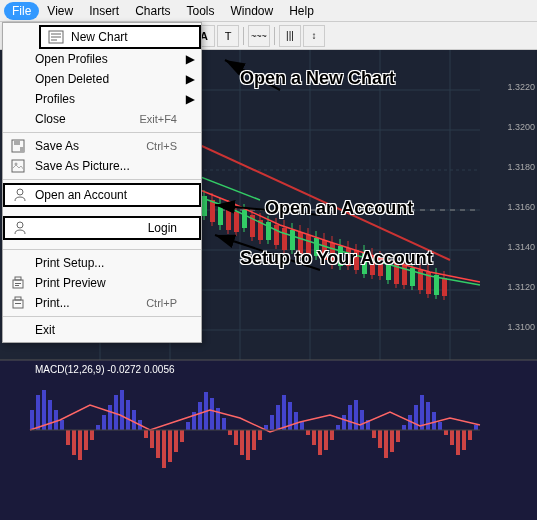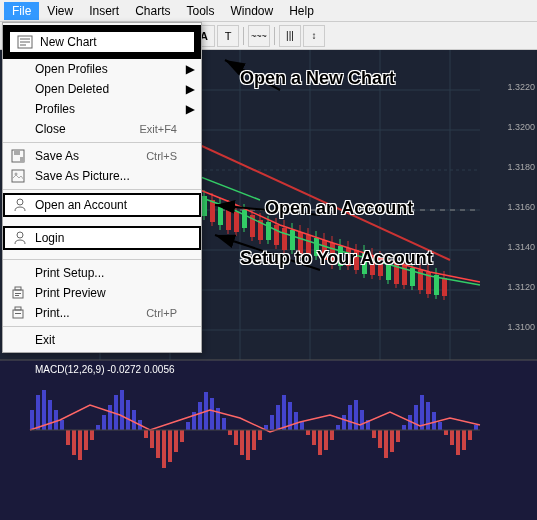--- a/index.html
+++ b/index.html
@@ -22,20 +22,21 @@
       height: 22px;
       padding: 0 4px;
       position: relative;
       z-index: 10;
     }
     .menubar-item {
       padding: 2px 8px;
       cursor: pointer;
       font-size: 12px;
       color: #000;
+      border-radius: 9px;
     }
     .menubar-item:hover, .menubar-item.active {
       background: #3399ff;
       color: #fff;
     }
     .menubar-item.active {
       background: #3399ff;
       color: #fff;
     }
 
@@ -452,21 +453,21 @@
     <div class="toolbar-btn" style="font-size:11px;">T</div>
     <div class="toolbar-sep"></div>
     <div class="toolbar-btn" style="font-size:9px;">~~~</div>
     <div class="toolbar-sep"></div>
     <div class="toolbar-btn" style="font-size:10px;">|||</div>
     <div class="toolbar-btn" style="font-size:10px;">↕</div>
   </div>
 
   <div class="dropdown-menu" style="top: 22px; left: 2px;">
 
-    <div class="menu-item" style="background:#fff; border: 7px solid #000000; padding: 3px 22px 3px 30px; font-weight:normal;">
+    <div class="menu-item" style="background:#fff; border: 2px solid #000000; padding: 3px 22px 3px 30px; font-weight:normal;margin-left:36px;">
       <span class="menu-item-icon">
         <svg width="16" height="14" viewBox="0 0 16 14">
             <rect x="1" y="1" width="14" height="12" fill="none" stroke="#666" stroke-width="1"></rect>
             <line x1="3" y1="4" x2="13" y2="4" stroke="#666" stroke-width="1"></line>
             <line x1="3" y1="7" x2="13" y2="7" stroke="#666" stroke-width="1"></line>
             <line x1="3" y1="10" x2="9" y2="10" stroke="#666" stroke-width="1"></line>
           </svg>
       </span>
       <span>New Chart</span>
     </div>
@@ -521,21 +522,21 @@
     <div class="menu-item" style="background:#fff; border: 2px solid #000; padding: 3px 22px 3px 30px; margin: 1px 0;">
       <span class="menu-item-icon">
         <svg width="14" height="14" viewBox="0 0 14 14">
             <circle cx="7" cy="4" r="3" fill="none" stroke="#666" stroke-width="1"></circle>
             <path d="M2,13 Q2,9 7,9 Q12,9 12,13" fill="none" stroke="#666" stroke-width="1"></path>
           </svg>
       </span>
       <span>Open an Account</span>
     </div>
 
-    <div class="menu-item" style="background:#fff; border: 2px solid #000; padding: 3px 22px 3px 30px; margin: 9px 0;">
+    <div class="menu-item" style="background:#fff; border: 2px solid #000; padding: 3px 22px 3px 30px; margin: 9px 0; justify-content: flex-end;">
       <span class="menu-item-icon">
         <svg width="14" height="14" viewBox="0 0 14 14">
             <circle cx="7" cy="4" r="3" fill="none" stroke="#666" stroke-width="1"></circle>
             <path d="M2,13 Q2,9 7,9 Q12,9 12,13" fill="none" stroke="#666" stroke-width="1"></path>
           </svg>
       </span>
       <span>Login</span>
     </div>
 
     <div class="menu-sep"></div>

